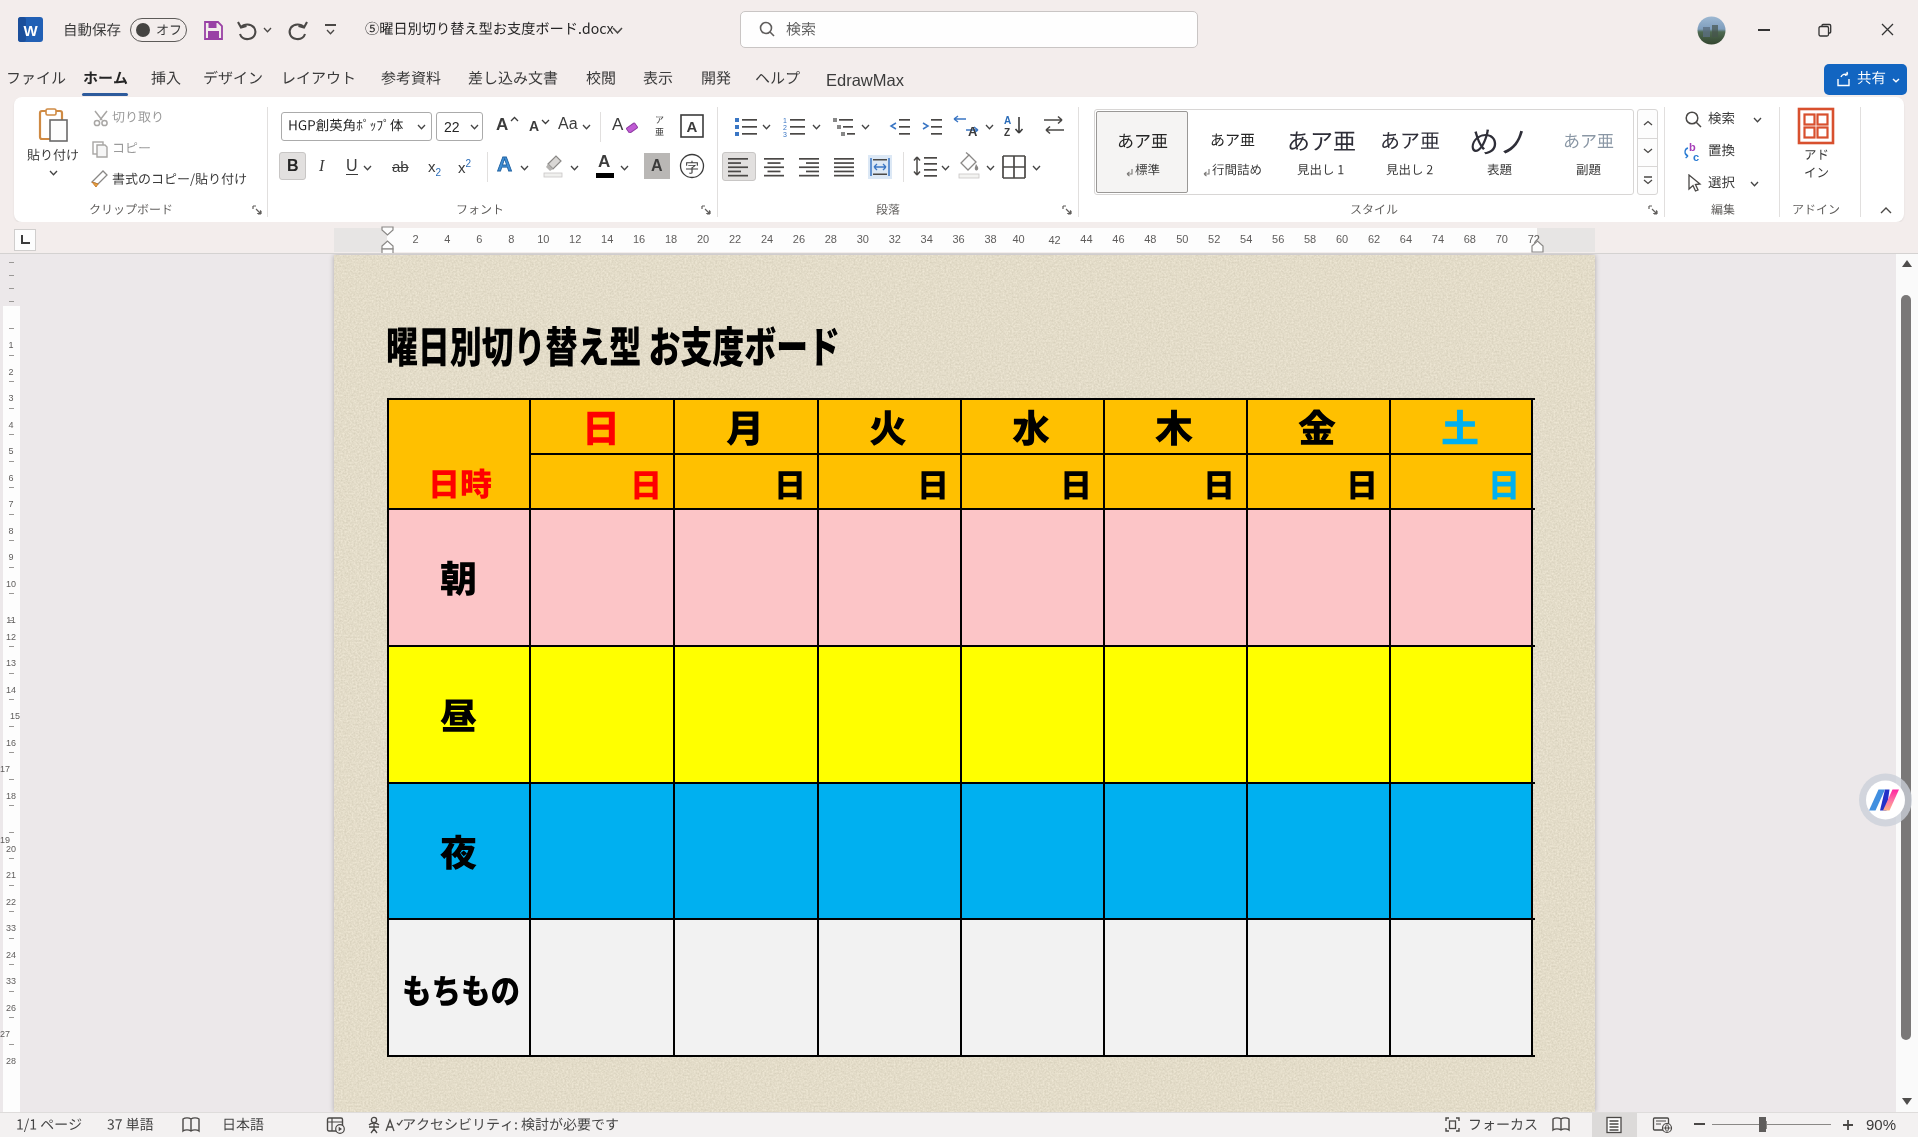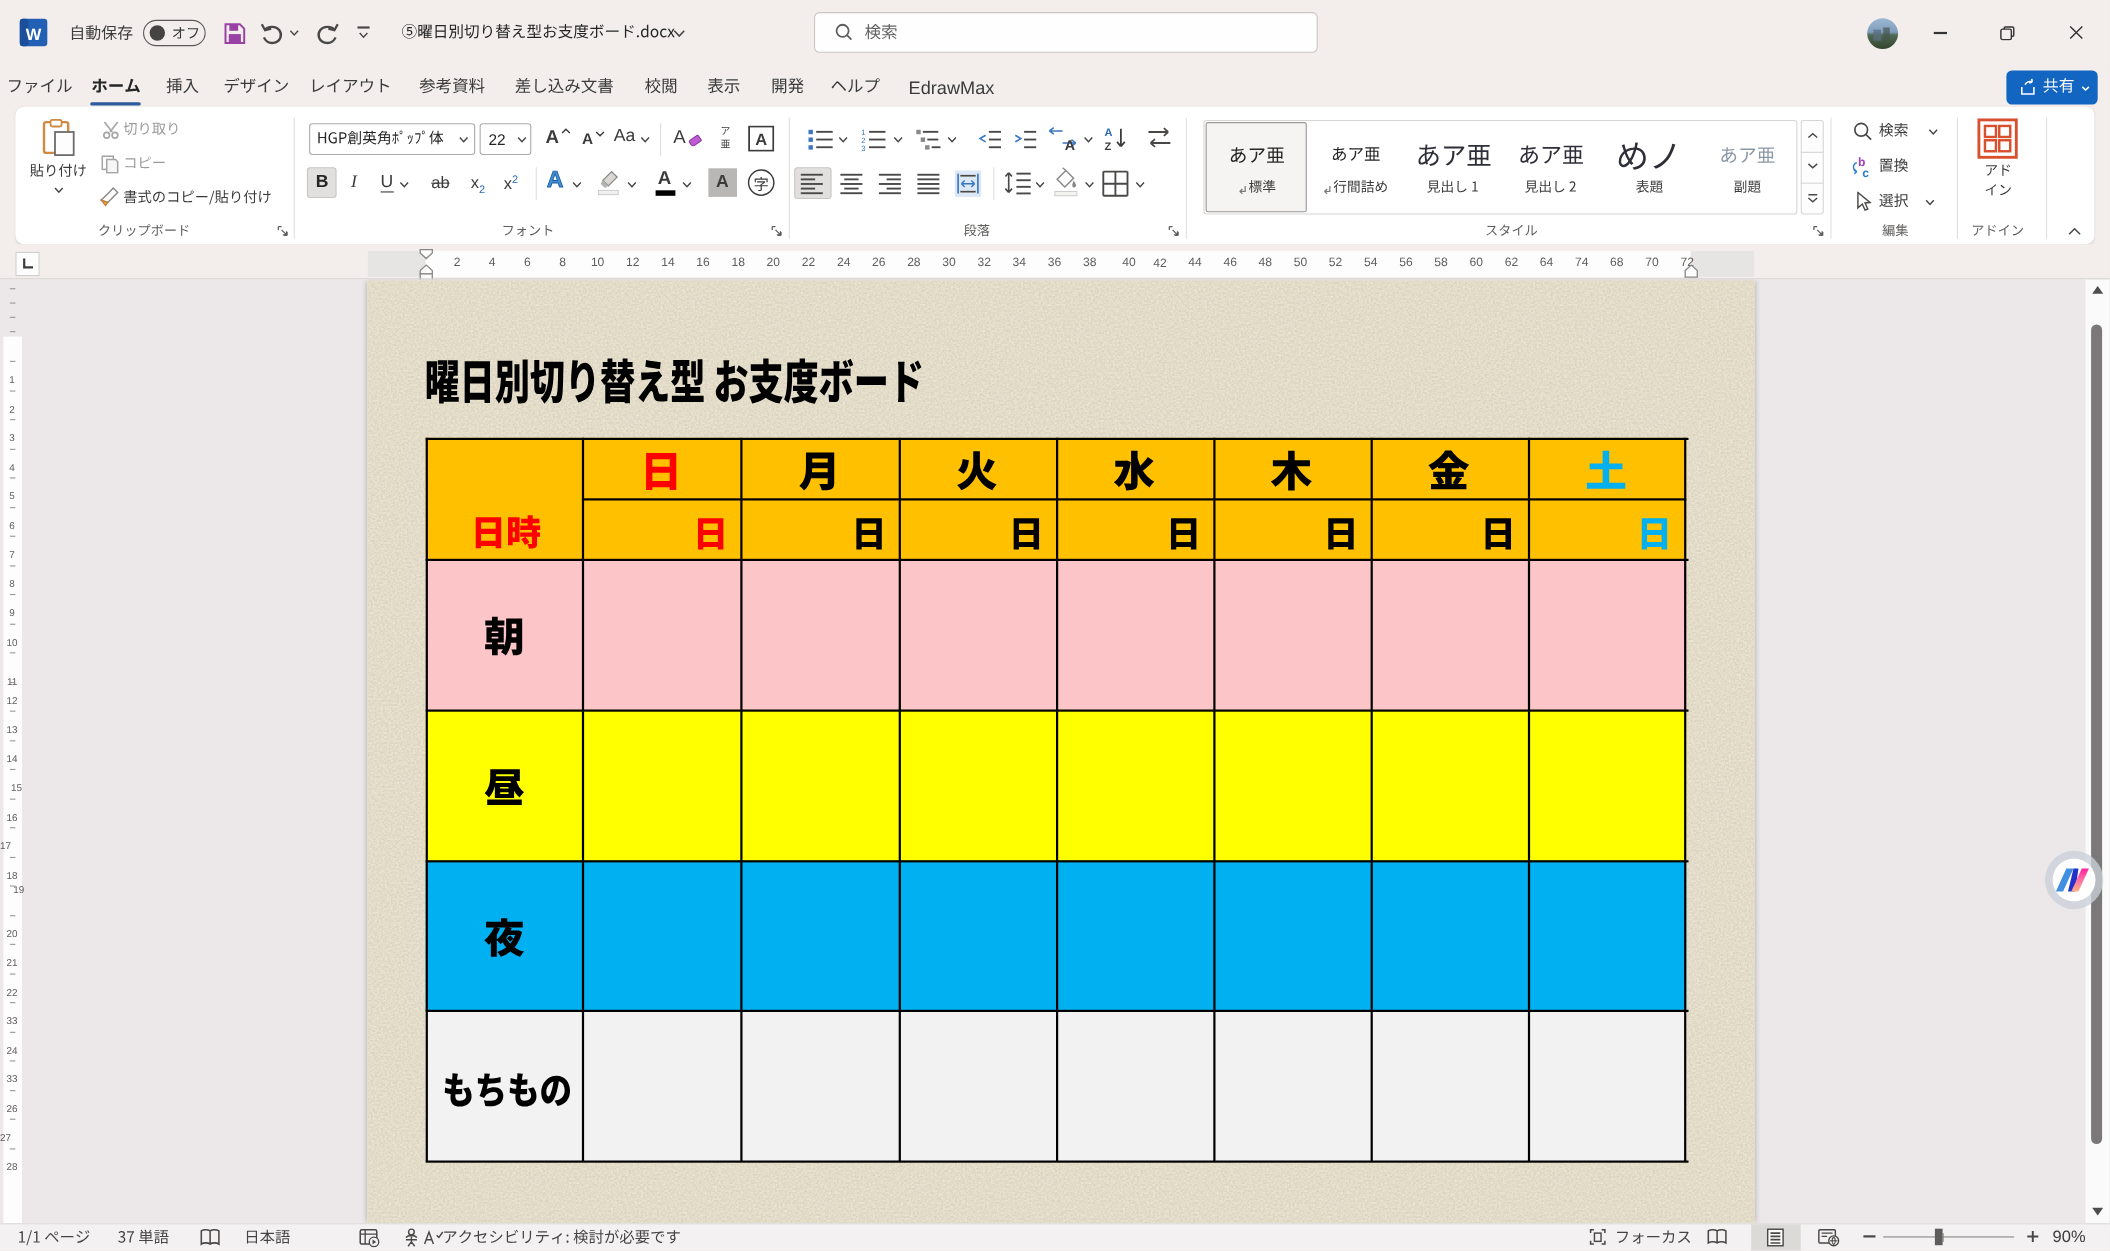--- a/index.html
+++ b/index.html
@@ -507,21 +507,21 @@
 <div class="lat" style="left:693.0px;top:233px;width:20px;text-align:center;font-size:11px;color:#5f5d5c">20</div>
 <div class="lat" style="left:725.0px;top:233px;width:20px;text-align:center;font-size:11px;color:#5f5d5c">22</div>
 <div class="lat" style="left:757.0px;top:233px;width:20px;text-align:center;font-size:11px;color:#5f5d5c">24</div>
 <div class="lat" style="left:788.9px;top:233px;width:20px;text-align:center;font-size:11px;color:#5f5d5c">26</div>
 <div class="lat" style="left:820.8px;top:233px;width:20px;text-align:center;font-size:11px;color:#5f5d5c">28</div>
 <div class="lat" style="left:852.8px;top:233px;width:20px;text-align:center;font-size:11px;color:#5f5d5c">30</div>
 <div class="lat" style="left:884.8px;top:233px;width:20px;text-align:center;font-size:11px;color:#5f5d5c">32</div>
 <div class="lat" style="left:916.7px;top:233px;width:20px;text-align:center;font-size:11px;color:#5f5d5c">34</div>
 <div class="lat" style="left:948.6px;top:233px;width:20px;text-align:center;font-size:11px;color:#5f5d5c">36</div>
 <div class="lat" style="left:980.6px;top:233px;width:20px;text-align:center;font-size:11px;color:#5f5d5c">38</div>
-<div class="lat" style="left:1012.5px;top:233px;width:20px;text-align:right;font-size:11px;color:#5f5d5c">40</div>
+<div class="lat" style="left:1012.5px;top:233px;width:20px;text-align:left;font-size:11px;color:#5f5d5c">40</div>
 <div class="lat" style="left:1044.5px;top:234px;width:20px;text-align:center;font-size:11px;color:#5f5d5c">42</div>
 <div class="lat" style="left:1076.4px;top:233px;width:20px;text-align:center;font-size:11px;color:#5f5d5c">44</div>
 <div class="lat" style="left:1108.4px;top:233px;width:20px;text-align:center;font-size:11px;color:#5f5d5c">46</div>
 <div class="lat" style="left:1140.3px;top:233px;width:20px;text-align:center;font-size:11px;color:#5f5d5c">48</div>
 <div class="lat" style="left:1172.3px;top:233px;width:20px;text-align:center;font-size:11px;color:#5f5d5c">50</div>
 <div class="lat" style="left:1204.2px;top:233px;width:20px;text-align:center;font-size:11px;color:#5f5d5c">52</div>
 <div class="lat" style="left:1236.2px;top:233px;width:20px;text-align:center;font-size:11px;color:#5f5d5c">54</div>
 <div class="lat" style="left:1268.2px;top:233px;width:20px;text-align:center;font-size:11px;color:#5f5d5c">56</div>
 <div class="lat" style="left:1300.1px;top:233px;width:20px;text-align:center;font-size:11px;color:#5f5d5c">58</div>
 <div class="lat" style="left:1332.0px;top:233px;width:20px;text-align:center;font-size:11px;color:#5f5d5c">60</div>
@@ -576,21 +576,21 @@
     <div class="lat" style="left:0px;top:430.5px;width:22px;text-align:center;font-size:9px;color:#5f5d5c">14</div>
     <div class="abs" style="left:9px;top:418.5px;width:5px;height:1px;background:#9a9896"></div>
     <div class="lat" style="left:4px;top:457.0px;width:22px;text-align:center;font-size:9px;color:#5f5d5c">15</div>
     <div class="abs" style="left:9px;top:445.0px;width:5px;height:1px;background:#9a9896"></div>
     <div class="lat" style="left:0px;top:483.5px;width:22px;text-align:center;font-size:9px;color:#5f5d5c">16</div>
     <div class="abs" style="left:9px;top:471.5px;width:5px;height:1px;background:#9a9896"></div>
     <div class="lat" style="left:0px;top:510.0px;width:22px;font-size:9px;color:#5f5d5c">17</div>
     <div class="abs" style="left:9px;top:498.0px;width:5px;height:1px;background:#9a9896"></div>
     <div class="lat" style="left:0px;top:536.5px;width:22px;text-align:center;font-size:9px;color:#5f5d5c">18</div>
     <div class="abs" style="left:9px;top:524.5px;width:5px;height:1px;background:#9a9896"></div>
-    <div class="lat" style="left:0px;top:550px;width:22px;text-align:right;font-size:9px;color:#5f5d5c">19</div>
+    <div class="lat" style="left:0px;top:581px;width:22px;text-align:left;font-size:9px;color:#5f5d5c">19</div>
     <div class="abs" style="left:9px;top:551.0px;width:5px;height:1px;background:#9a9896"></div>
     <div class="lat" style="left:0px;top:589.5px;width:22px;text-align:center;font-size:9px;color:#5f5d5c">20</div>
     <div class="abs" style="left:9px;top:577.5px;width:5px;height:1px;background:#9a9896"></div>
     <div class="lat" style="left:0px;top:616.0px;width:22px;text-align:center;font-size:9px;color:#5f5d5c">21</div>
     <div class="abs" style="left:9px;top:604.0px;width:5px;height:1px;background:#9a9896"></div>
     <div class="lat" style="left:0px;top:642.5px;width:22px;text-align:center;font-size:9px;color:#5f5d5c">22</div>
     <div class="abs" style="left:9px;top:630.5px;width:5px;height:1px;background:#9a9896"></div>
     <div class="lat" style="left:0px;top:669.0px;width:22px;text-align:center;font-size:9px;color:#5f5d5c">33</div>
     <div class="abs" style="left:9px;top:657.0px;width:5px;height:1px;background:#9a9896"></div>
     <div class="lat" style="left:0px;top:695.5px;width:22px;text-align:center;font-size:9px;color:#5f5d5c">24</div>

